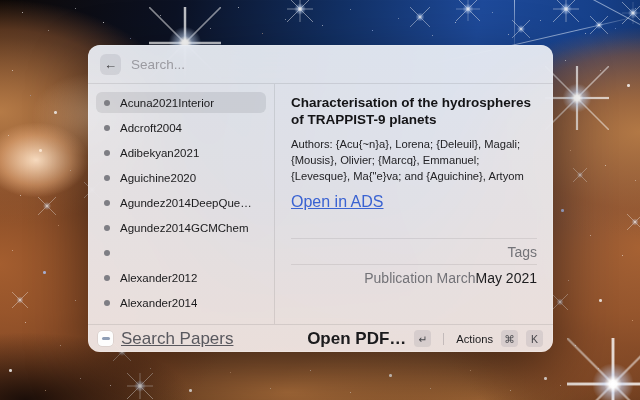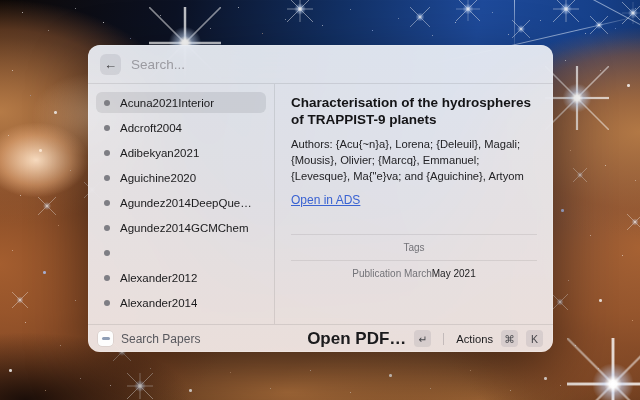--- a/index.html
+++ b/index.html
@@ -96,32 +96,32 @@
   .row{display:flex;align-items:center;gap:10px;height:21px;padding:0 8px;margin-bottom:4px;
     border-radius:6px;font-size:11.5px;color:#1b1b1d;cursor:default;white-space:nowrap;}
   .row.selected{background:rgba(120,120,128,.18);}
   .dot{width:6px;height:6px;border-radius:50%;background:#7e7e84;flex:0 0 auto;}
   .row-label{overflow:hidden;text-overflow:ellipsis;}
 
   .pane-right{flex:1;display:flex;flex-direction:column;padding:10px 16px 0 16px;min-width:0;}
   .paper-title{font-size:13.5px;font-weight:bold;line-height:1.28;margin:0 0 7px 0;color:#141416;}
   .paper-authors{font-size:11.2px;line-height:1.45;color:#232326;}
   .paper-authors b{font-weight:normal;}
-  .ads-link{margin-top:9px;font-size:12px;color:var(--link,#3a63d2);text-decoration:underline;cursor:pointer;align-self:flex-start;}
+  .ads-link{margin-top:9px;font-size:16px;color:var(--link,#3a63d2);text-decoration:underline;cursor:pointer;align-self:flex-start;}
   .meta{margin-top:27px;}
   .meta-sep{height:1px;background:rgba(0,0,0,.08);}
-  .meta-row{display:flex;align-items:center;justify-content:center;height:25px;font-size:10px;}
+  .meta-row{display:flex;align-items:center;justify-content:flex-end;height:25px;font-size:14px;}
   .meta-label{color:#737378;}
   .meta-value{color:#1d1d1f;font-weight:500;}
 
   .footer{height:27px;flex:0 0 27px;display:flex;align-items:center;padding:0 10px;gap:8px;}
   .ext-icon{width:15px;height:15px;border-radius:4px;background:#fdfdfd;box-shadow:0 0 0 .5px rgba(0,0,0,.12);
     display:flex;align-items:center;justify-content:center;flex:0 0 auto;}
   .ext-icon i{display:block;width:8px;height:2.5px;border-radius:1.5px;background:#8e9db5;}
-  .footer-app{font-size:12px;color:#58585e;}
+  .footer-app{font-size:17px;color:#58585e;text-decoration:underline;}
   .footer-spacer{flex:1;}
   .footer-primary{font-size:17px;font-weight:bold;color:#1b1b1d;cursor:pointer;}
   .keycap{height:17px;min-width:17px;padding:0 3px;border-radius:4px;background:rgba(120,120,128,.16);
     display:flex;align-items:center;justify-content:center;font-size:10.5px;color:#47474c;box-sizing:border-box;}
   .footer-vsep{width:1px;height:12px;background:rgba(60,60,67,.22);margin:0 4px;}
   .footer-actions{font-size:11.2px;color:#1b1b1d;cursor:pointer;}
 </style>
 </head>
 <body>
 

